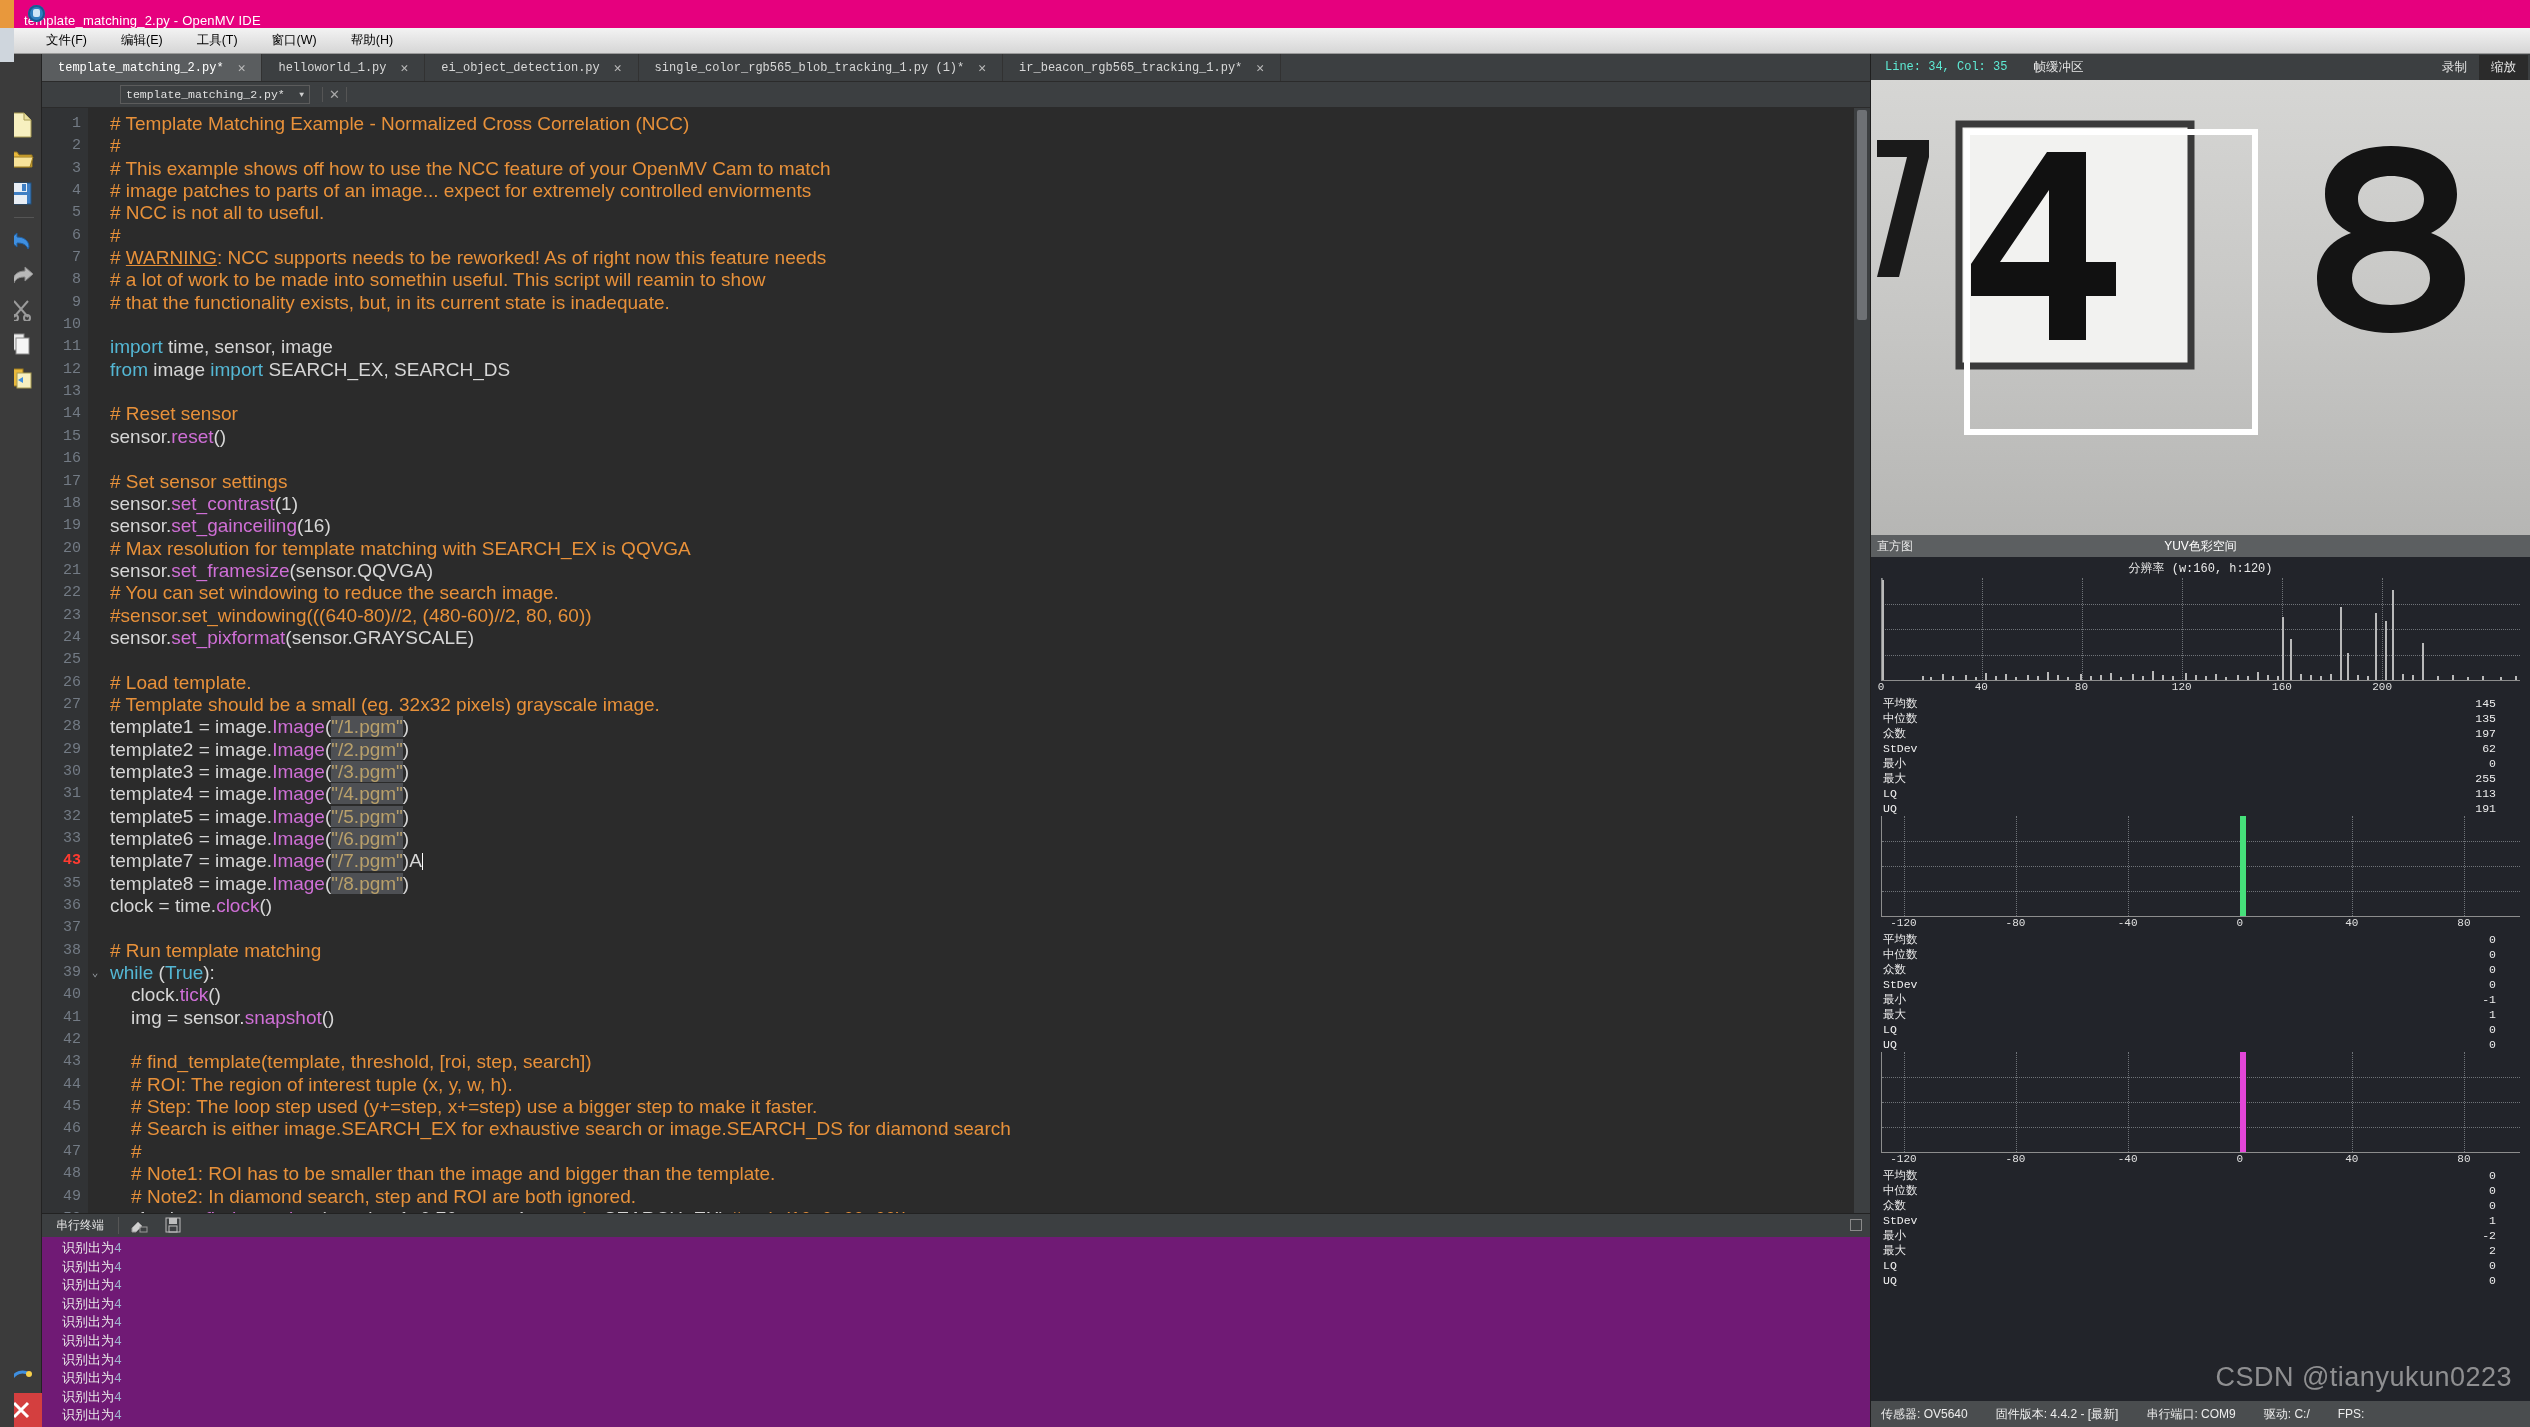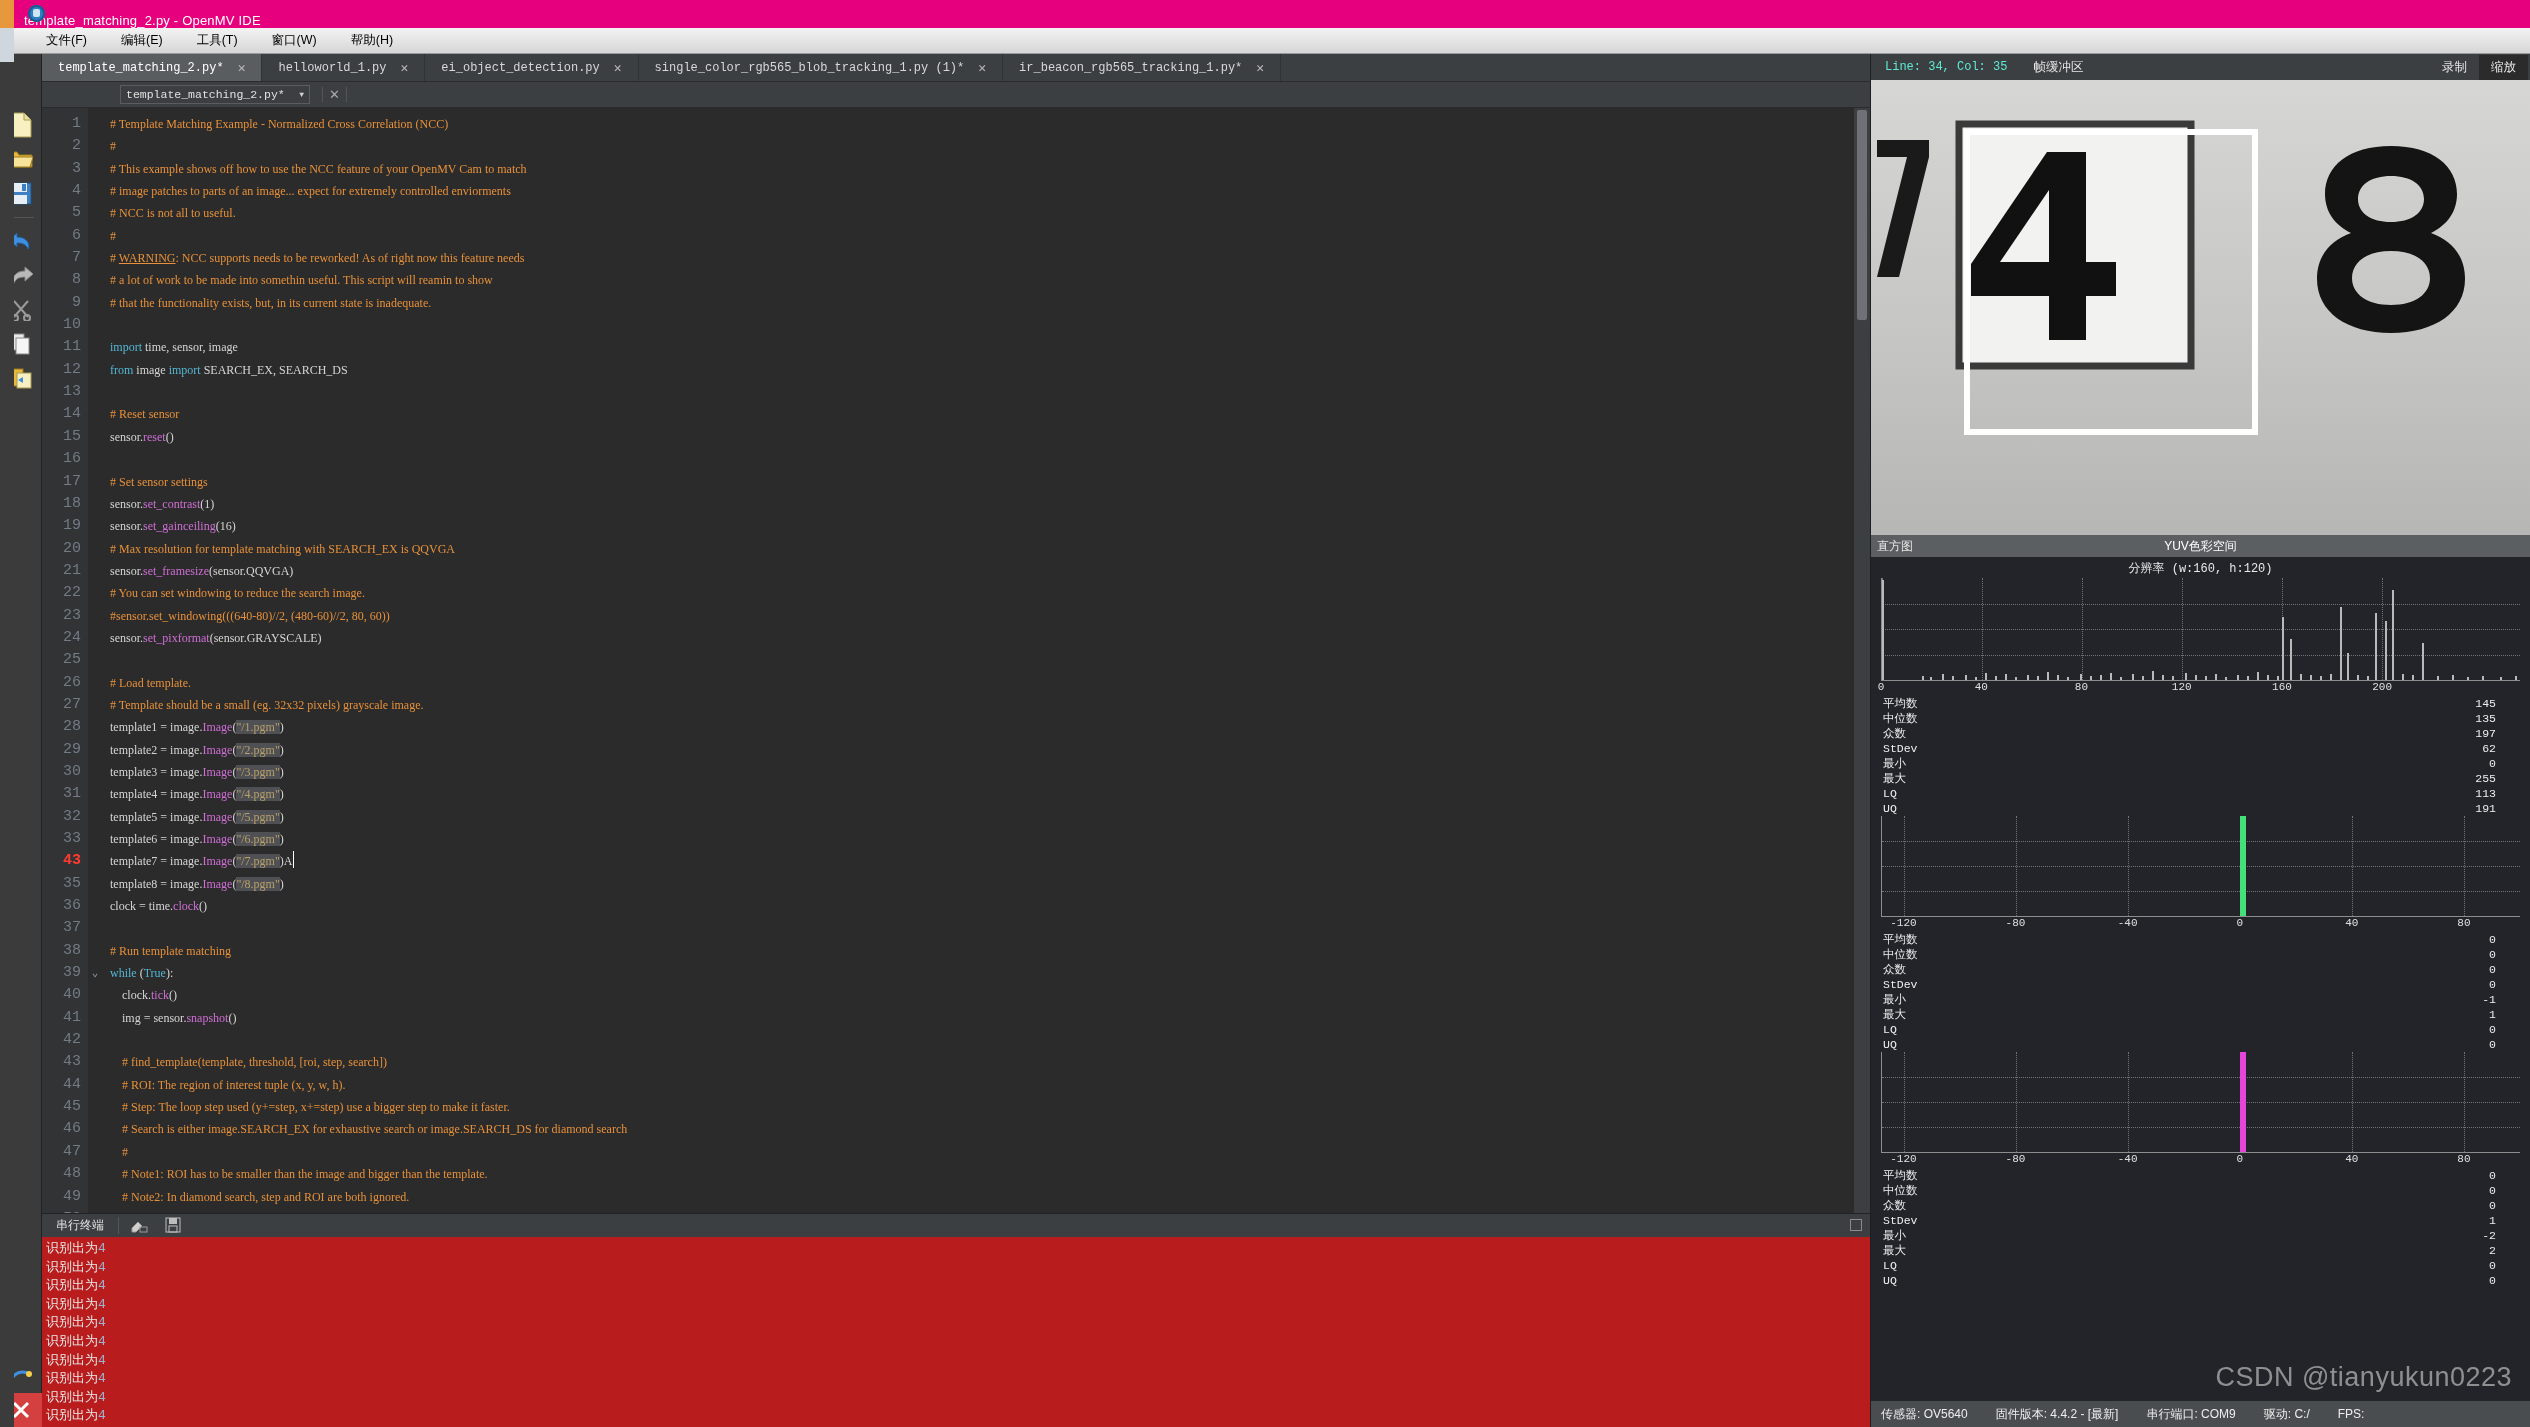--- a/index.html
+++ b/index.html
@@ -60,21 +60,21 @@
   .editor { flex:1 1 auto; display:flex; min-width:0; overflow:hidden; position:relative;
             background:#2b2b2b; }
   .gutter { width:46px; flex:0 0 46px; background:#313335; text-align:right; padding-right:7px;
             padding-top:5px; font-family:"Liberation Mono", monospace; font-size:15px;
             color:#737b85; line-height:22.35px; user-select:none; }
   .gutter .ln.cur { color:#ff3b30; font-weight:bold; }
   .foldcol { width:14px; flex:0 0 14px; background:#2b2b2b; padding-top:5px;
              font-family:"Liberation Mono", monospace; font-size:11px; color:#9aa0a6;
              line-height:22.35px; text-align:center; }
   .codearea { flex:1 1 auto; padding-top:5px; padding-left:8px; min-width:0;
-              font-family:Liberation Serif, serif; font-size:12px; line-height:22.35px;
+              font-family:Liberation Sans, sans-serif; font-size:19px; line-height:22.35px;
               color:#d6d6d6; white-space:pre; overflow:hidden; position:relative; }
   .cm { color:#e8913a; }
   .kw { color:#54b7d4; }
   .fn { color:#cf6fd6; }
   .st { color:#b9a06a; background:#4e5054; }
   .kwarg { color:#e8913a; }
   .und { text-decoration:underline; }
   .caret { display:inline-block; width:1px; height:17px; background:#fff;
            vertical-align:-3px; }
 
@@ -83,21 +83,21 @@
                     background:#6e7175; border-radius:2px; }
 
   
   .termhdr { height:24px; flex:0 0 24px; background:#3c3f41; display:flex; align-items:center;
              border-top:1px solid #222; position:relative; }
   .termhdr .lbl { font-size:12px; color:#e3e3e3; padding:0 14px 0 14px;
                   border-right:1px solid #565656; }
   .termhdr .ticon { width:26px; height:18px; margin-left:10px; position:relative; }
   .termhdr .rgrip { position:absolute; right:8px; top:5px; width:12px; height:12px;
                     border:1px solid #8a8a8a; }
-  .terminal { flex:0 0 190px; background:#b91c1c; overflow:hidden; padding:2px 0 0 4px;
+  .terminal { flex:0 0 190px; background:#701a75; overflow:hidden; padding:2px 0 0 20px;
               position:relative; }
   .tline { font-size:13px; color:#e9e9e9; line-height:17.6px; font-family:"Liberation Sans", sans-serif; }
   .tline .n { color:#9fb4d0; font-family:"Liberation Mono", monospace; }
 
   
   .cornerbtns { position:absolute; left:0; bottom:0; width:42px; }
   .cbtn { width:42px; height:34px; display:flex; align-items:center; justify-content:center; }
   .cbtn.red { background:#d43f3f; }
 
   

